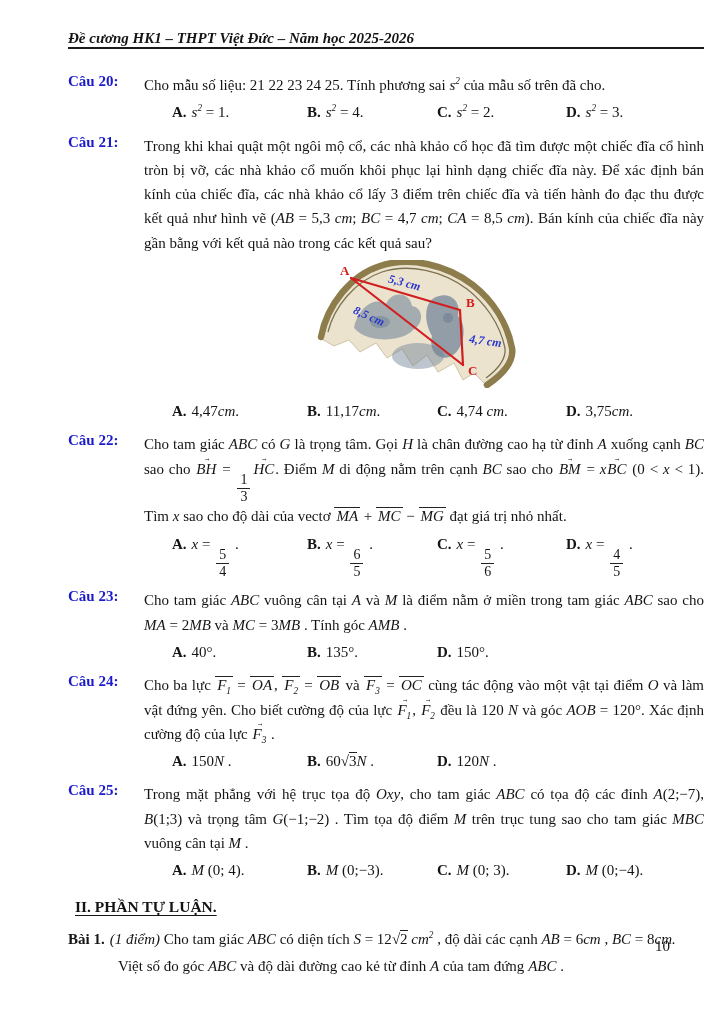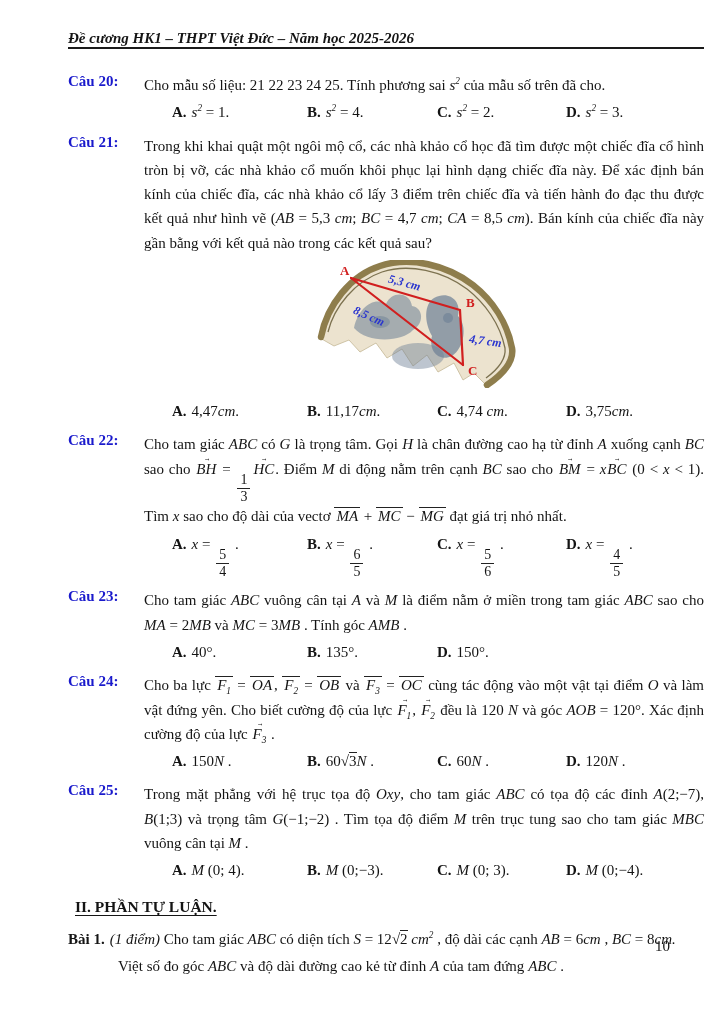--- a/index.html
+++ b/index.html
@@ -152,21 +152,20 @@
       </div>
     </section>
 
     <section class="q">
       <div class="qlabel">Câu 24:</div>
       <div class="qbody">
         <p class="qtext"><span>Cho ba lực </span><span class="bar">F<sub>1</sub></span><span> = </span><span class="bar">OA</span><span>, </span><span class="bar">F<sub>2</sub></span><span> = </span><span class="bar">OB</span><span> và </span><span class="bar">F<sub>3</sub></span><span> = </span><span class="bar">OC</span><span> cùng tác động vào một vật tại điểm </span><span class="m">O</span><span> và làm vật đứng yên. Cho biết cường độ của lực </span><span class="vec">F<sub>1</sub></span><span>, </span><span class="vec">F<sub>2</sub></span><span> đều là 120 </span><span class="m">N</span><span> và góc </span><span class="m">AOB</span><span> = 120°. Xác định cường độ của lực </span><span class="vec">F<sub>3</sub></span><span> .</span></p>
         <div class="opts">
           <div class="opt"><span class="ol">A.</span><span><span>150</span><span class="m">N</span><span> .</span></span></div>
           <div class="opt"><span class="ol">B.</span><span><span>60</span><span class="sqrt"><span class="rad">3</span></span><span class="m">N</span><span> .</span></span></div>
-          <div class="opt"><span class="ol">C.</span><span><span>60</span><span class="m">N</span><span> .</span></span></div>
           <div class="opt"><span class="ol">D.</span><span><span>120</span><span class="m">N</span><span> .</span></span></div>
         </div>
       </div>
     </section>
 
     <section class="q">
       <div class="qlabel">Câu 25:</div>
       <div class="qbody">
         <p class="qtext"><span>Trong mặt phẳng với hệ trục tọa độ </span><span class="m">Oxy</span><span>, cho tam giác </span><span class="m">ABC</span><span> có tọa độ các đỉnh </span><span class="m">A</span><span>(2;−7), </span><span class="m">B</span><span>(1;3) và trọng tâm </span><span class="m">G</span><span>(−1;−2) . Tìm tọa độ điểm </span><span class="m">M</span><span> trên trục tung sao cho tam giác </span><span class="m">MBC</span><span> vuông cân tại </span><span class="m">M</span><span> .</span></p>
         <div class="opts">

